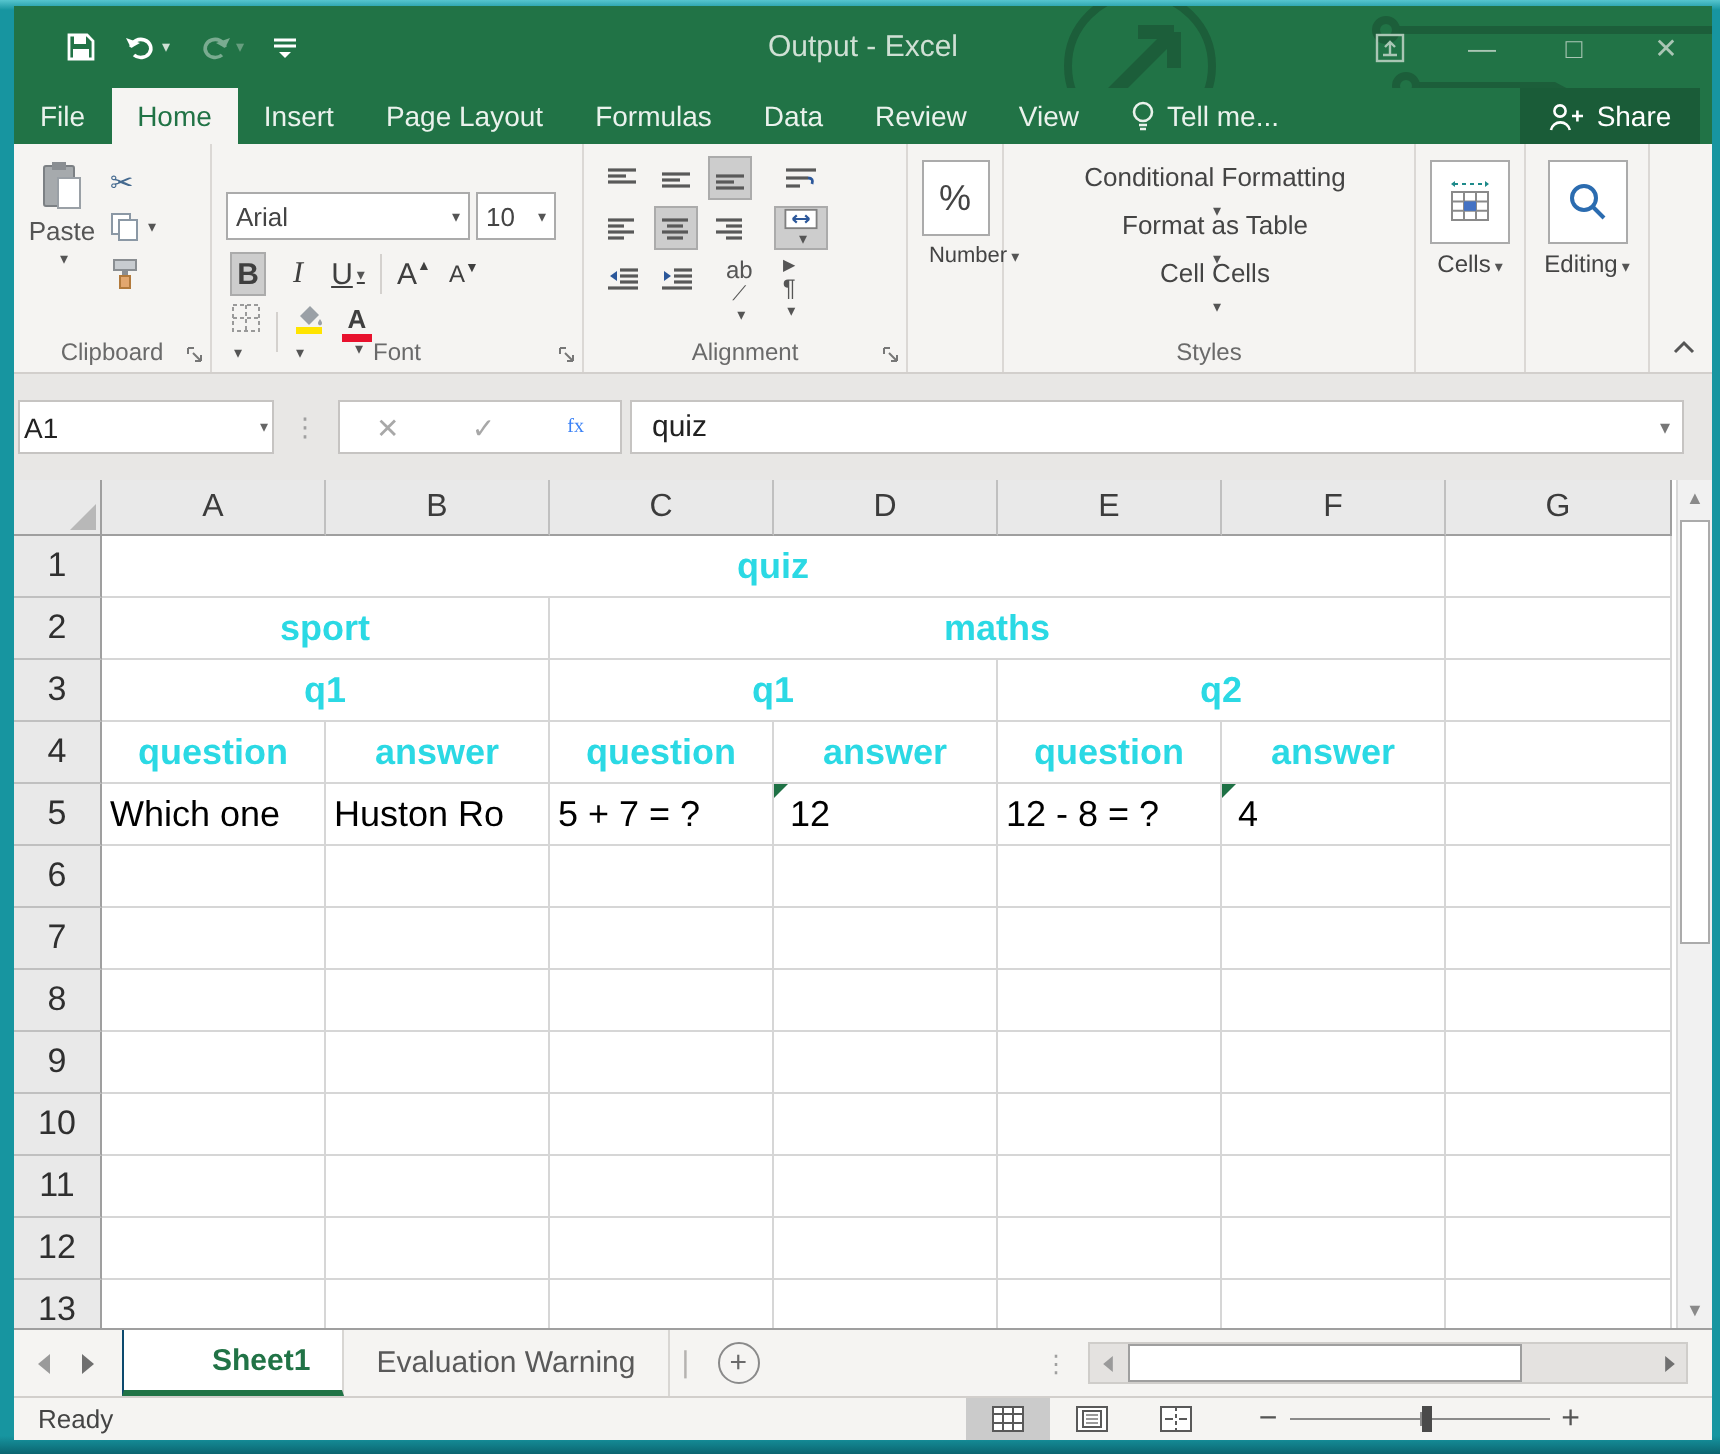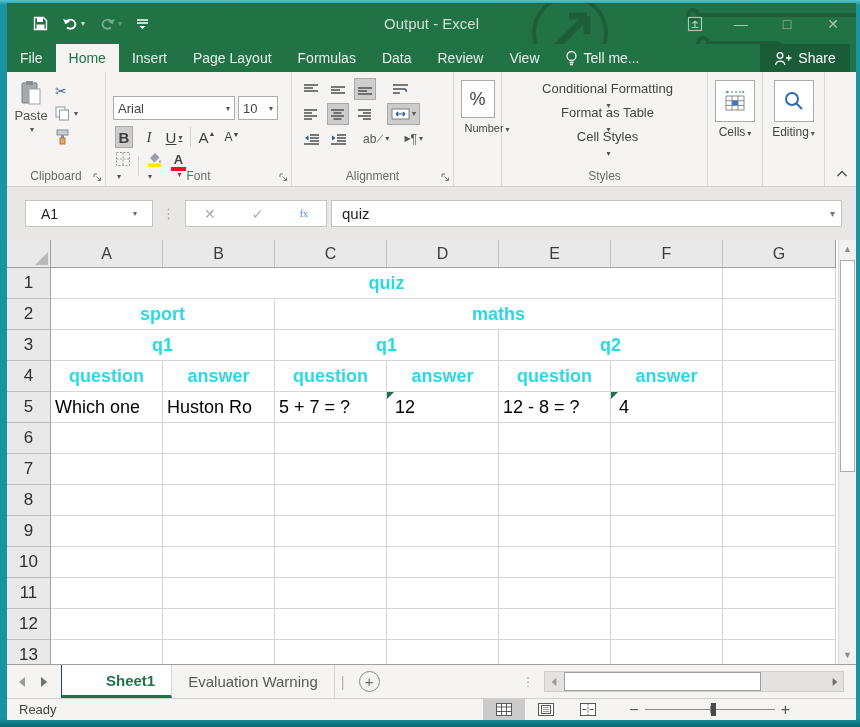--- a/index.html
+++ b/index.html
@@ -45,38 +45,38 @@
   .fr2, .fr3 { display:flex; align-items:center; gap:7px; padding-left:9px; margin-top:5px; height:24px; }
   .fbtn { min-width:18px; height:22px; display:inline-flex; align-items:center; justify-content:center; font-size:15px; color:#3f3f3f; }
   .vsep { width:1px; height:20px; background:#d4d1ce; }
   .colbtn { display:flex; flex-direction:column; align-items:center; line-height:1; }
   .colbar { width:15px; height:4px; margin-top:1px; }
   
   .g-align { width:162px; }
   .ar { display:flex; align-items:center; gap:5px; padding-left:8px; height:25px; }
   .abtn { width:22px; height:22px; display:inline-flex; align-items:center; justify-content:center; }
   .abtn.on, .mbtn.on { background:#cdcdcd; border:1px solid #ababab; }
-  .mbtn { height:22px; display:inline-flex; align-items:center; padding:0 3px; }
+  .mbtn { height:22px; display:inline-flex; align-items:center; padding:0 3px;flex-direction:column; }
   
   .g-num { width:48px; display:flex; flex-direction:column; align-items:center; }
   .numbtn { width:34px; height:38px; background:#fff; border:1px solid #ababab; font-size:18px; color:#444; display:flex; align-items:center; justify-content:center; margin-top:4px; }
   .numlab { font-size:11px; margin-top:4px; color:#444;margin-left:19px; }
   
   .g-styles { width:206px; padding-left:6px; }
   .srow { display:flex; align-items:center; gap:5px; height:24px; font-size:13px; color:#444; white-space:nowrap;flex-direction:column; }
   
   .g-cells { width:55px; } .g-edit { width:62px; }
   .bigbox { width:40px; height:42px; background:#fff; border:1px solid #ababab; display:flex; align-items:center; justify-content:center; margin:4px auto 0; }
   .biglab { text-align:center; font-size:12px; color:#444; margin-top:3px; }
   .rib-tail { flex:1; position:relative; }
   .collapse { position:absolute; right:8px; bottom:8px; }
 
   
   .fbar { height:53px; background:#e8e7e5; flex:none; display:flex; align-items:center; padding:0 2px; position:relative; }
-  .namebox { width:128px; height:27px; background:#fff; border:1px solid #c6c4c2; display:flex; align-items:center; justify-content:space-between; padding:0 15px; font-size:14px; color:#222;margin-left:16px; }
+  .namebox { width:128px; height:27px; background:#fff; border:1px solid #c6c4c2; display:flex; align-items:center; justify-content:space-between; padding:0 2px; font-size:14px; color:#222; }
   .vdots { color:#a0a0a0; font-size:13px; margin:0 9px; letter-spacing:1px; }
   .fxbox { width:142px; height:27px; background:#fff; border:1px solid #c6c4c2; display:flex; align-items:center; justify-content:space-around; }
   .fx-cancel, .fx-enter { color:#a8a8a8; font-size:14px; }
   .fx-fn { font-family:"Liberation Serif", serif; font-size:10px; color:#3b82f6; }
   .formula { flex:1; height:27px; background:#fff; border:1px solid #c6c4c2; margin-left:4px; margin-right:12px; display:flex; align-items:center; padding:0 10px; font-size:15px; color:#222; position:relative; }
   .fexp { position:absolute; right:6px; color:#777; font-size:10px; }
 
   
   .gridwrap { position:relative; flex:none; height:424px; background:#fff; }
   .grid { position:absolute; left:0; top:0; width:831px; height:424px; overflow:hidden; }
@@ -437,21 +437,21 @@
             </svg>
         <span>Format as Table</span>
       </div>
       <div class="srow dd">
         <svg width="16" height="16" viewBox="0 0 16 16">
               <rect x="1" y="2" width="13" height="11" fill="#f2f2f2" stroke="#9a9a9a"></rect>
               <path d="M1 5.5 H14 M1 9 H14 M5.3 2 V13 M9.6 2 V13" stroke="#9a9a9a"></path>
               <rect x="5.3" y="5.5" width="4.3" height="3.5" fill="#9fc3e8"></rect>
               <path d="M10 15 L15.2 9.8 l-1.6 -1.6 -5.2 5.2 z" fill="#b5bcc4" stroke="#8a8e92" stroke-width="0.6"></path>
             </svg>
-        <span>Cell Styles</span>
+        <span>Cell Cells</span>
       </div>
       <span class="glabel">Styles</span>
     </div>
 
     <div class="rgroup g-cells">
       <div class="bigbox">
         <svg width="24" height="24" viewBox="0 0 24 24">
               <path d="M4 3 H20" stroke="#1e8a8a" stroke-dasharray="2 2"></path>
               <path d="M2.5 3 l2 -1.5 v3 z M21.5 3 l-2 -1.5 v3 z" fill="#1e8a8a"></path>
               <rect x="3" y="7" width="18" height="14" fill="#fff" stroke="#8a8a8a"></rect>

